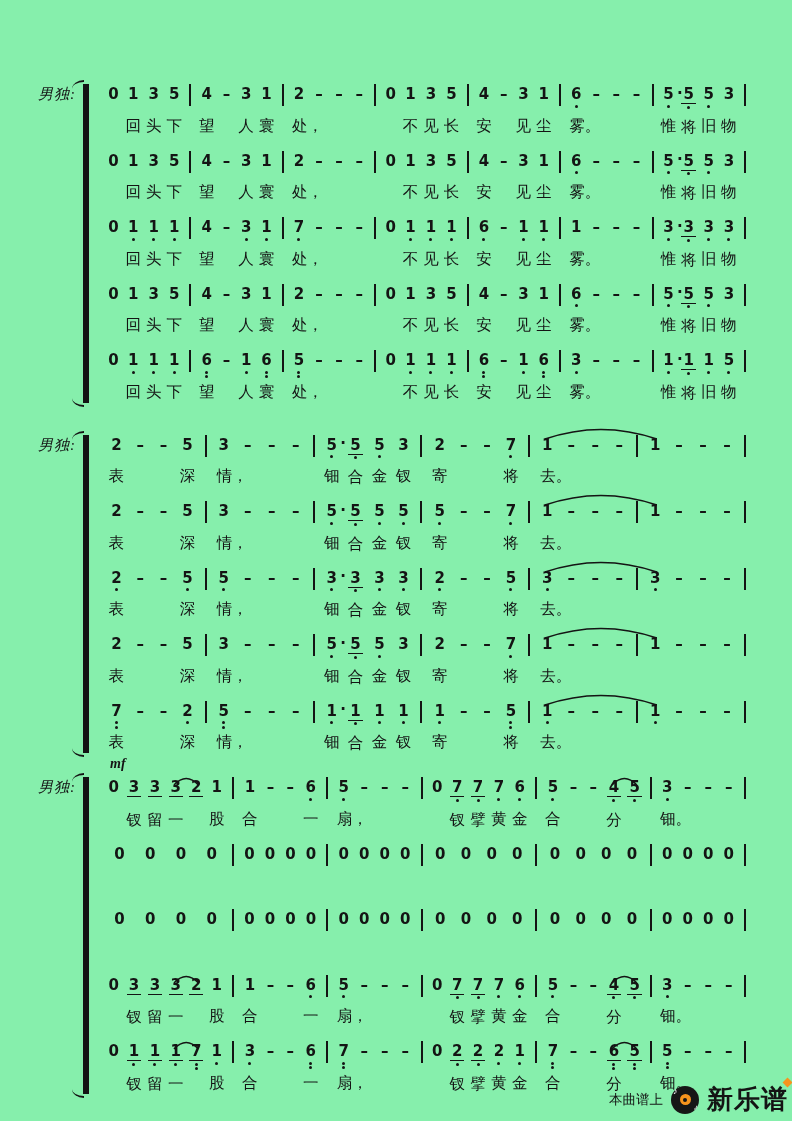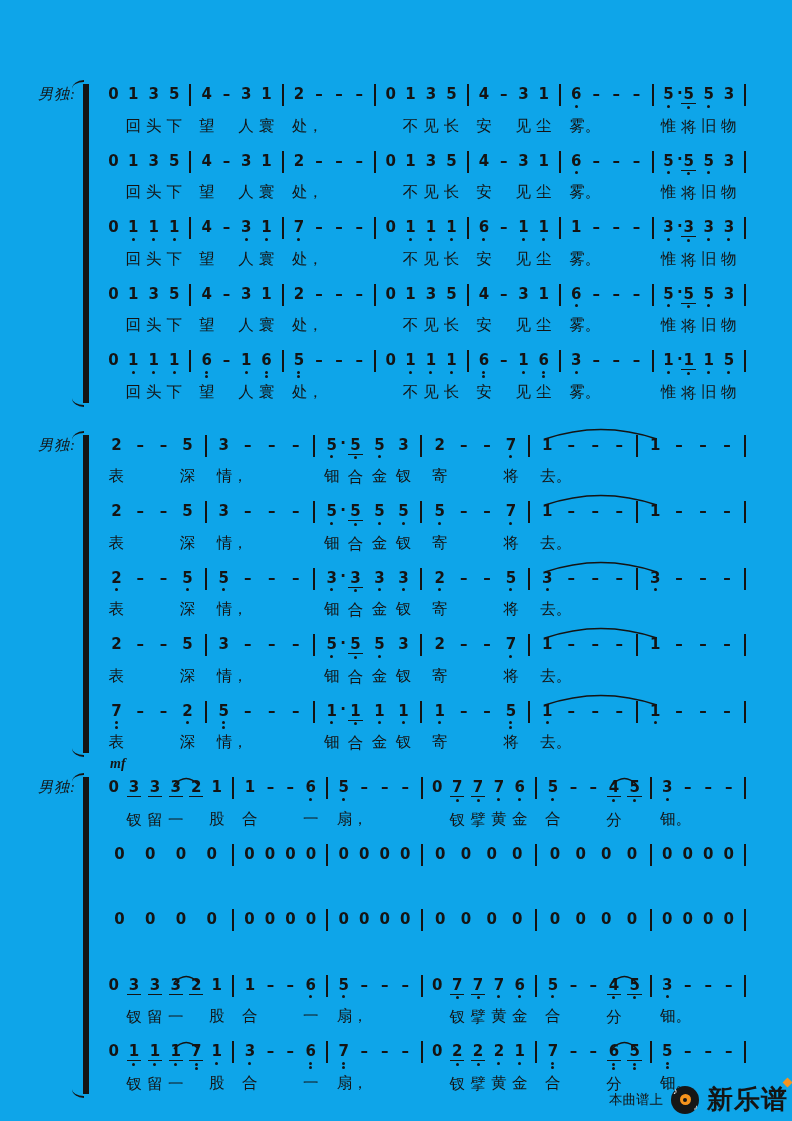--- a/index.html
+++ b/index.html
@@ -1,16 +1,16 @@
 <!DOCTYPE html>
 <html><head>
 <meta charset="utf-8">
 <style>
   html,body{margin:0;padding:0;background:#e8e8e8;}
-  .page{position:relative;width:792px;height:1121px;background:#0ea5e9;margin:0 auto;overflow:hidden;
+  .page{position:relative;width:792px;height:1121px;background:#86efac;margin:0 auto;overflow:hidden;
         font-family:"Liberation Sans",sans-serif;color:#141414;}
   .score{position:absolute;left:30px;top:84px;width:716px;}
   .system{display:flex;align-items:flex-start;}
   .system + .system{margin-top:32px;}
   .system.has-dyn{margin-top:24px;}
   .sys-label{width:46px;flex:none;text-align:right;padding-right:7px;padding-top:1px;
              font-family:"Liberation Serif",serif;font-style:italic;font-size:15px;letter-spacing:1px;white-space:nowrap;}
   .sys-body{flex:1;border-left:6px solid #141414;padding-left:10px;position:relative;}
   .sys-body::before{content:"";position:absolute;top:-4px;left:-17px;width:12px;height:9px;
              border-top:2.5px solid #141414;border-top-left-radius:12px 9px;}

